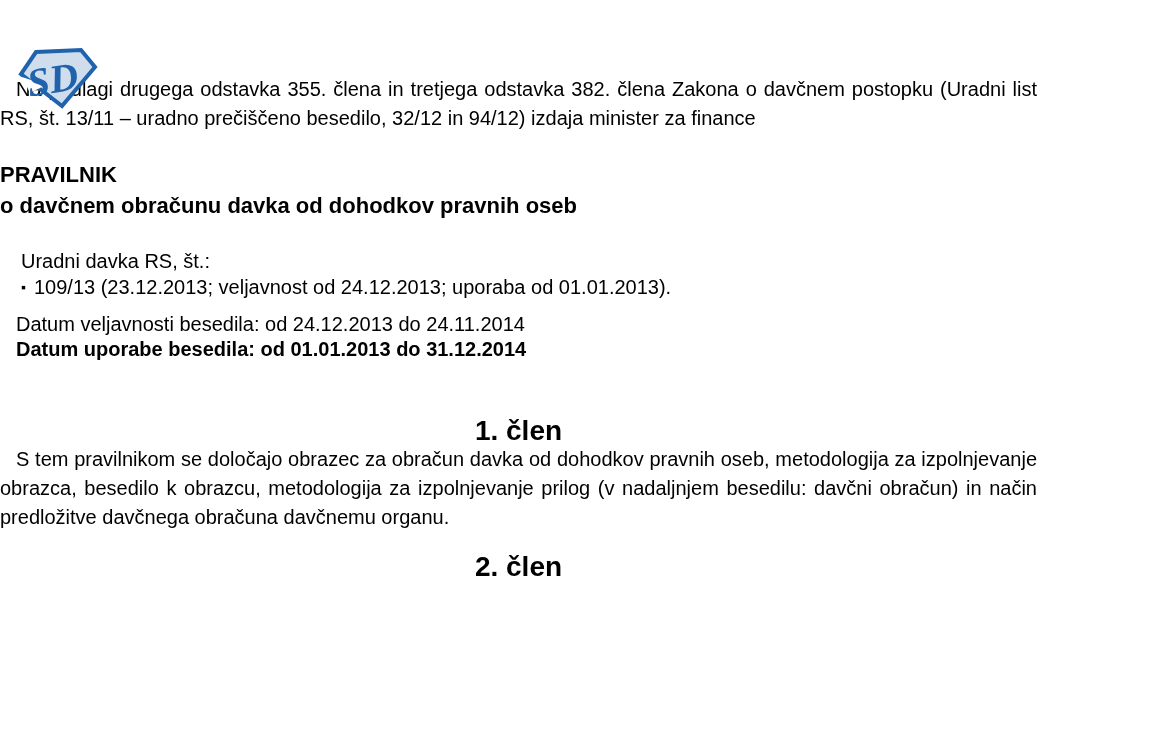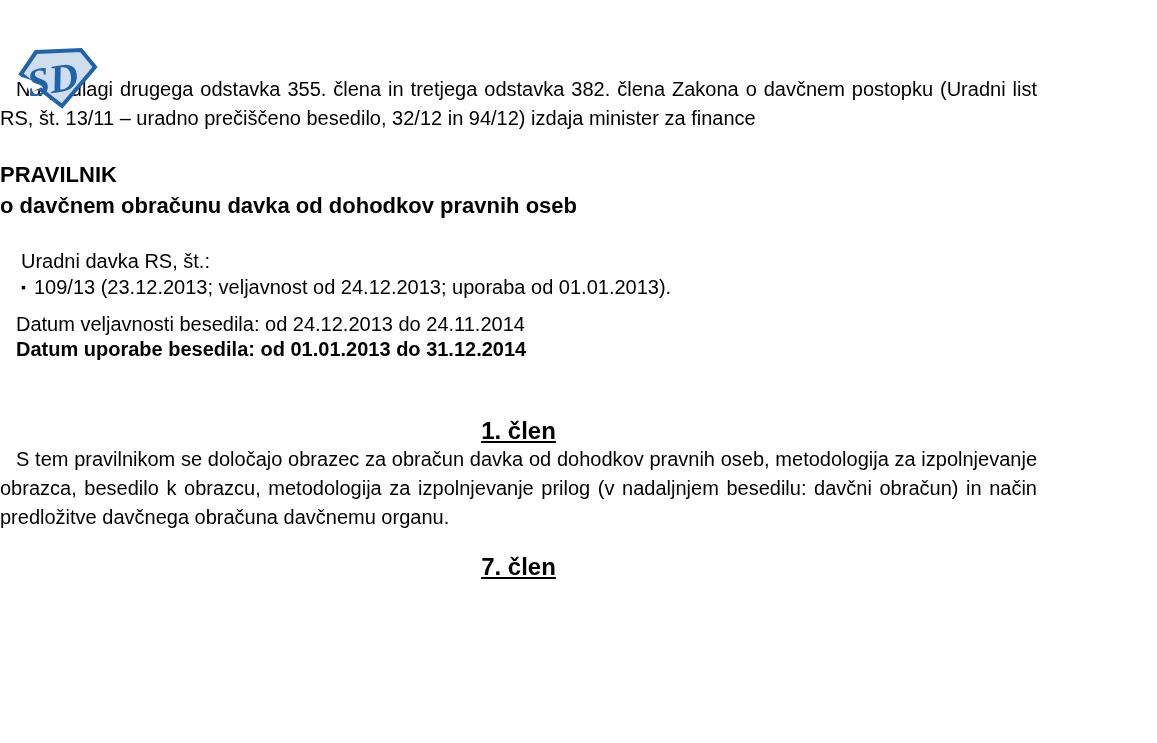--- a/index.html
+++ b/index.html
@@ -29,21 +29,21 @@
   .datum {
     margin-left: 16px; font-size: 20px; line-height: 25px;
     text-underline-offset: 4px;
     text-decoration-thickness: 1.5px;
   }
   .datum-validity { margin-top: 12px; }
   .datum-usage { font-weight: bold; text-decoration-thickness: 2px; }
 
   .article-heading {
     text-align: center; font-weight: bold;
-    font-size: 24px; line-height: 29px; text-decoration: underline;
+    font-size: 28px; line-height: 29px;
   }
   .article-1 .article-heading { margin-top: 54px; }
   .article-2 .article-heading { margin-top: 20px; }
   .article-body { margin-top: 0; }
   .article-body-cut { text-align-last: justify; }
 </style>
 </head>
 <body>
 
 <div class="page">
@@ -74,17 +74,17 @@
 
     <div class="datum datum-validity">Datum veljavnosti besedila: od 24.12.2013 do 24.11.2014</div>
     <div class="datum datum-usage">Datum uporabe besedila: od 01.01.2013 do 31.12.2014</div>
 
     <div class="article article-1">
       <div class="article-heading">1. člen</div>
       <p class="body-text article-body">S tem pravilnikom se določajo obrazec za obračun davka od dohodkov pravnih oseb, metodologija za izpolnjevanje obrazca, besedilo k obrazcu, metodologija za izpolnjevanje prilog (v nadaljnjem besedilu: davčni obračun) in način predložitve davčnega obračuna davčnemu organu.</p>
     </div>
 
     <div class="article article-2">
-      <div class="article-heading">7. člen</div>
+      <div class="article-heading">2. člen</div>
     </div>
 
   </div>
 </div>
 
 </body></html>

